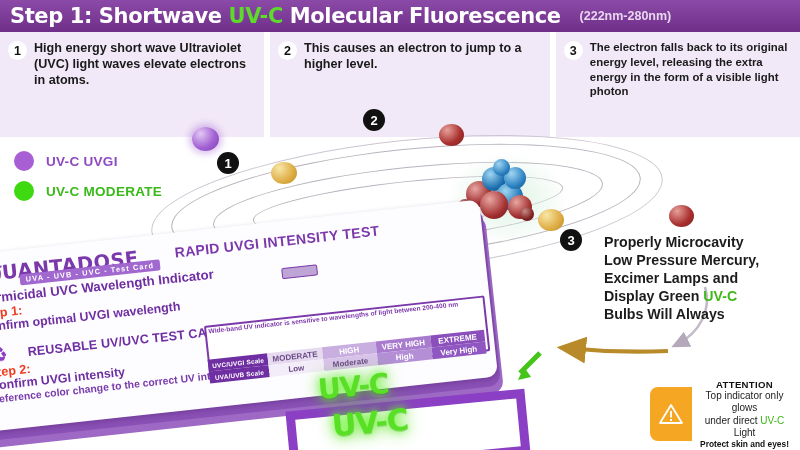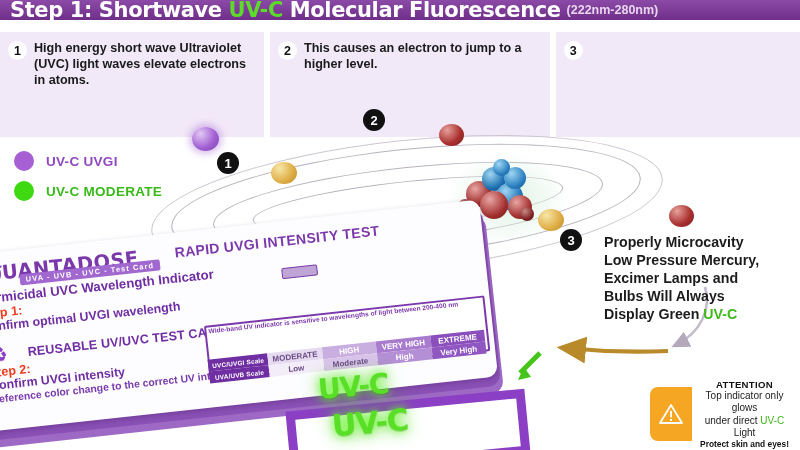--- a/index.html
+++ b/index.html
@@ -1,26 +1,26 @@
 <!DOCTYPE html>
 <html><head>
 <meta charset="utf-8">
 <style>
   html,body{margin:0;padding:0;background:#fff;}
   body{width:800px;height:450px;overflow:hidden;font-family:"Liberation Sans",sans-serif;}
   #stage{position:relative;width:800px;height:450px;background:#ffffff;overflow:hidden;}
 
   
-  .header{position:absolute;left:0;top:0;width:800px;height:20px;
+  .header{position:absolute;left:0;top:0;width:800px;height:32px;
     background:linear-gradient(180deg,#8c4aa8 0%,#7c3b96 55%,#6f2f89 100%);
     display:flex;align-items:center;padding-left:10px;box-sizing:border-box;}
   .header-title{font-size:21px;font-weight:bold;color:#ffffff;letter-spacing:-0.4px;white-space:nowrap;
     font-family:"DejaVu Sans",sans-serif;}
   .hl-green{color:#5ddb2a;}
-  .header-range{font-size:12.5px;font-weight:bold;color:#e8d6ef;margin-left:6px;}
+  .header-range{font-size:12.5px;font-weight:bold;color:#e8d6ef;margin-left:19px;}
 
   
   .panels{position:absolute;left:0;top:32px;width:800px;height:105px;display:flex;gap:6px;}
   .panel{background:#f2e9f8;position:relative;box-sizing:border-box;padding:8px 8px 0 8px;display:flex;}
   .panel.p1{width:266px;}
   .panel.p2{width:282px;}
   .panel.p3{width:246px;}
   .step-num{width:19px;height:19px;border-radius:50%;background:#ffffff;color:#111;
     font-size:12.5px;font-weight:bold;display:flex;align-items:center;justify-content:center;
     flex:0 0 auto;margin-right:7px;margin-top:1px;}
@@ -158,20 +158,21 @@
     <div class="panel p1">
       <div class="step-num">1</div>
       <div class="panel-text">High energy short wave Ultraviolet (UVC) light waves elevate electrons in atoms.</div>
     </div>
     <div class="panel p2">
       <div class="step-num">2</div>
       <div class="panel-text">This causes an electron to jump to a higher level.</div>
     </div>
     <div class="panel p3">
       <div class="step-num">3</div>
+      <div class="panel-text">The electron falls back to its original energy level, releasing the extra energy in the form of a visible light photon</div>
     </div>
   </div>
 
   <div class="sci">
 
     <div class="orbit o4"></div>
     <div class="orbit o1"></div>
     <div class="orbit o2"></div>
     <div class="orbit o3"></div>
 
@@ -242,22 +243,22 @@
       <div class="legend-row">
         <div class="legend-dot dot-green"></div>
         <div class="legend-label lg-green">UV-C MODERATE</div>
       </div>
     </div>
 
     <div class="right-copy">
       <div>Properly Microcavity</div>
       <div>Low Pressure Mercury,</div>
       <div>Excimer Lamps and</div>
+      <div><span>Display Green </span><span class="uvc-green">UV-C</span></div>
       <div><span>Bulbs Will </span><b>Always</b></div>
-      <div><span>Display Green </span><span class="uvc-green">UV-C</span></div>
     </div>
 
     <div class="attn">
       <div class="attn-ic">
         <svg width="26" height="24" viewBox="0 0 26 24">
           <path d="M13 3 L24 21 L2 21 Z" fill="none" stroke="#ffffff" stroke-width="1.8" stroke-linejoin="round"></path>
           <rect x="12.1" y="9" width="1.9" height="6.5" fill="#ffffff"></rect>
           <rect x="12.1" y="17" width="1.9" height="2" fill="#ffffff"></rect>
         </svg>
       </div>

